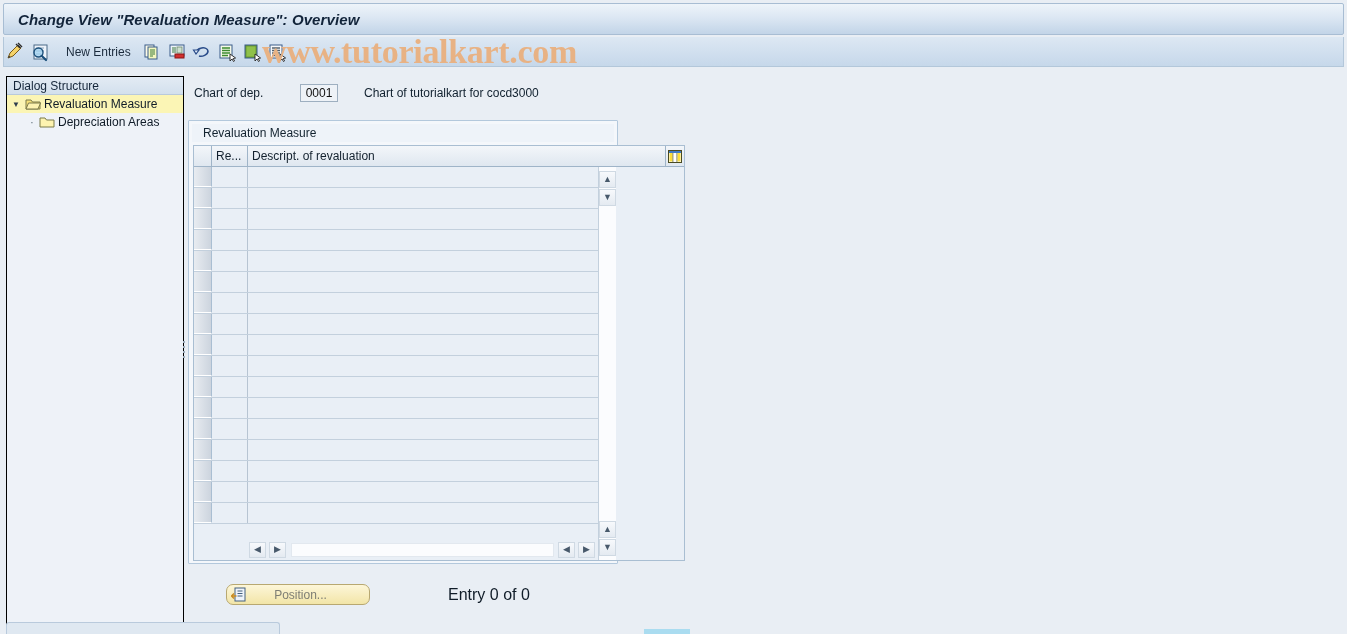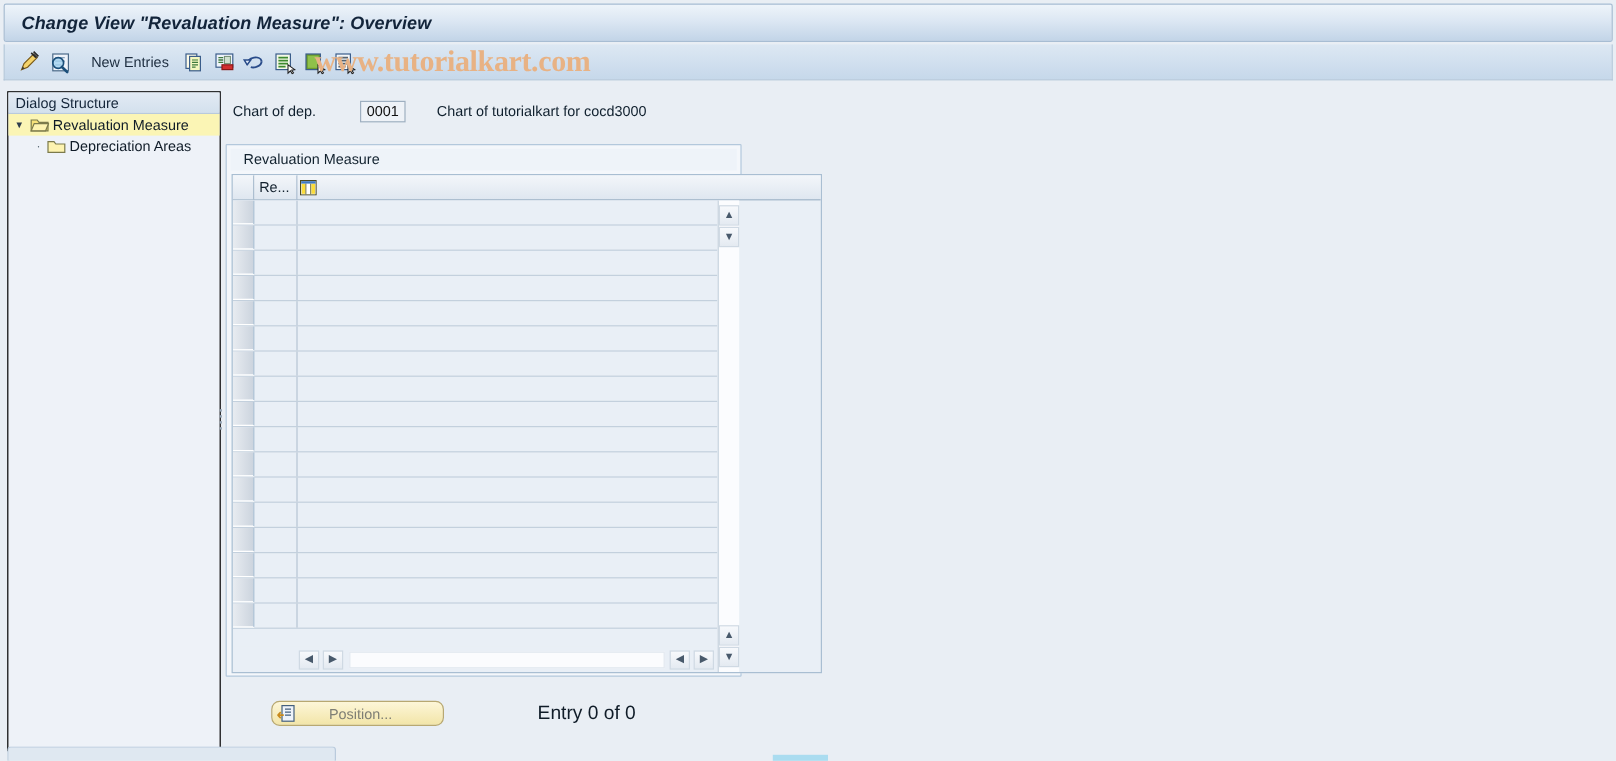--- a/index.html
+++ b/index.html
@@ -37,21 +37,20 @@
   
   .toolbar {
     position: absolute;
     left: 3px; top: 37px;
     width: 1341px; height: 30px;
     background: linear-gradient(to bottom, #dde8f3 0%, #cfdeee 60%, #c6d8ea 100%);
     border: 1px solid #b3c7da;
     border-top: none;
     display: flex;
     align-items: center;
-    padding-left: 10px;
     overflow: hidden;
   }
   .tbtn {
     width: 22px; height: 22px;
     display: flex; align-items: center; justify-content: center;
     margin-right: 3px;
     position: relative;
   }
   .tbtn svg { display: block; }
   .new-entries {
@@ -60,21 +59,21 @@
     padding: 0 10px 0 12px;
     white-space: nowrap;
     line-height: 22px;
   }
 
   .watermark {
     position: absolute;
     left: 262px; top: 38px;
     font-family: "Liberation Serif", serif;
     font-weight: bold;
-    font-size: 25px;
+    font-size: 34px;
     color: #e8b284;
     letter-spacing: -0.3px;
     white-space: nowrap;
     pointer-events: none;
     line-height: 28px;
   }
 
   
   .sidebar {
     position: absolute;
@@ -444,20 +443,21 @@
 
 <div class="tablepanel">
 
   <div class="table-caption">Revaluation Measure</div>
 
   <div class="grid">
 
     <div class="grid-header">
       <div class="hcell selector"></div>
       <div class="hcell col-re">Re...</div>
+      <div class="hcell col-desc">Descript. of revaluation</div>
       <div class="hcell cfg">
         <svg width="14" height="13" viewBox="0 0 14 13">
           <rect x="0.5" y="0.5" width="13" height="12" fill="#ffffff" stroke="#4a4a22" stroke-width="1"></rect>
           <rect x="1.5" y="3" width="3" height="8.5" fill="#fbdd3a"></rect>
           <rect x="5.5" y="3" width="3" height="8.5" fill="#ffffff"></rect>
           <rect x="9.5" y="3" width="3" height="8.5" fill="#fbdd3a"></rect>
           <rect x="1" y="1" width="12" height="2" fill="#3e79c4"></rect>
           <path d="M4.9 3 v9 M8.9 3 v9" stroke="#6b6b3a" stroke-width=".8"></path>
         </svg>
       </div>

